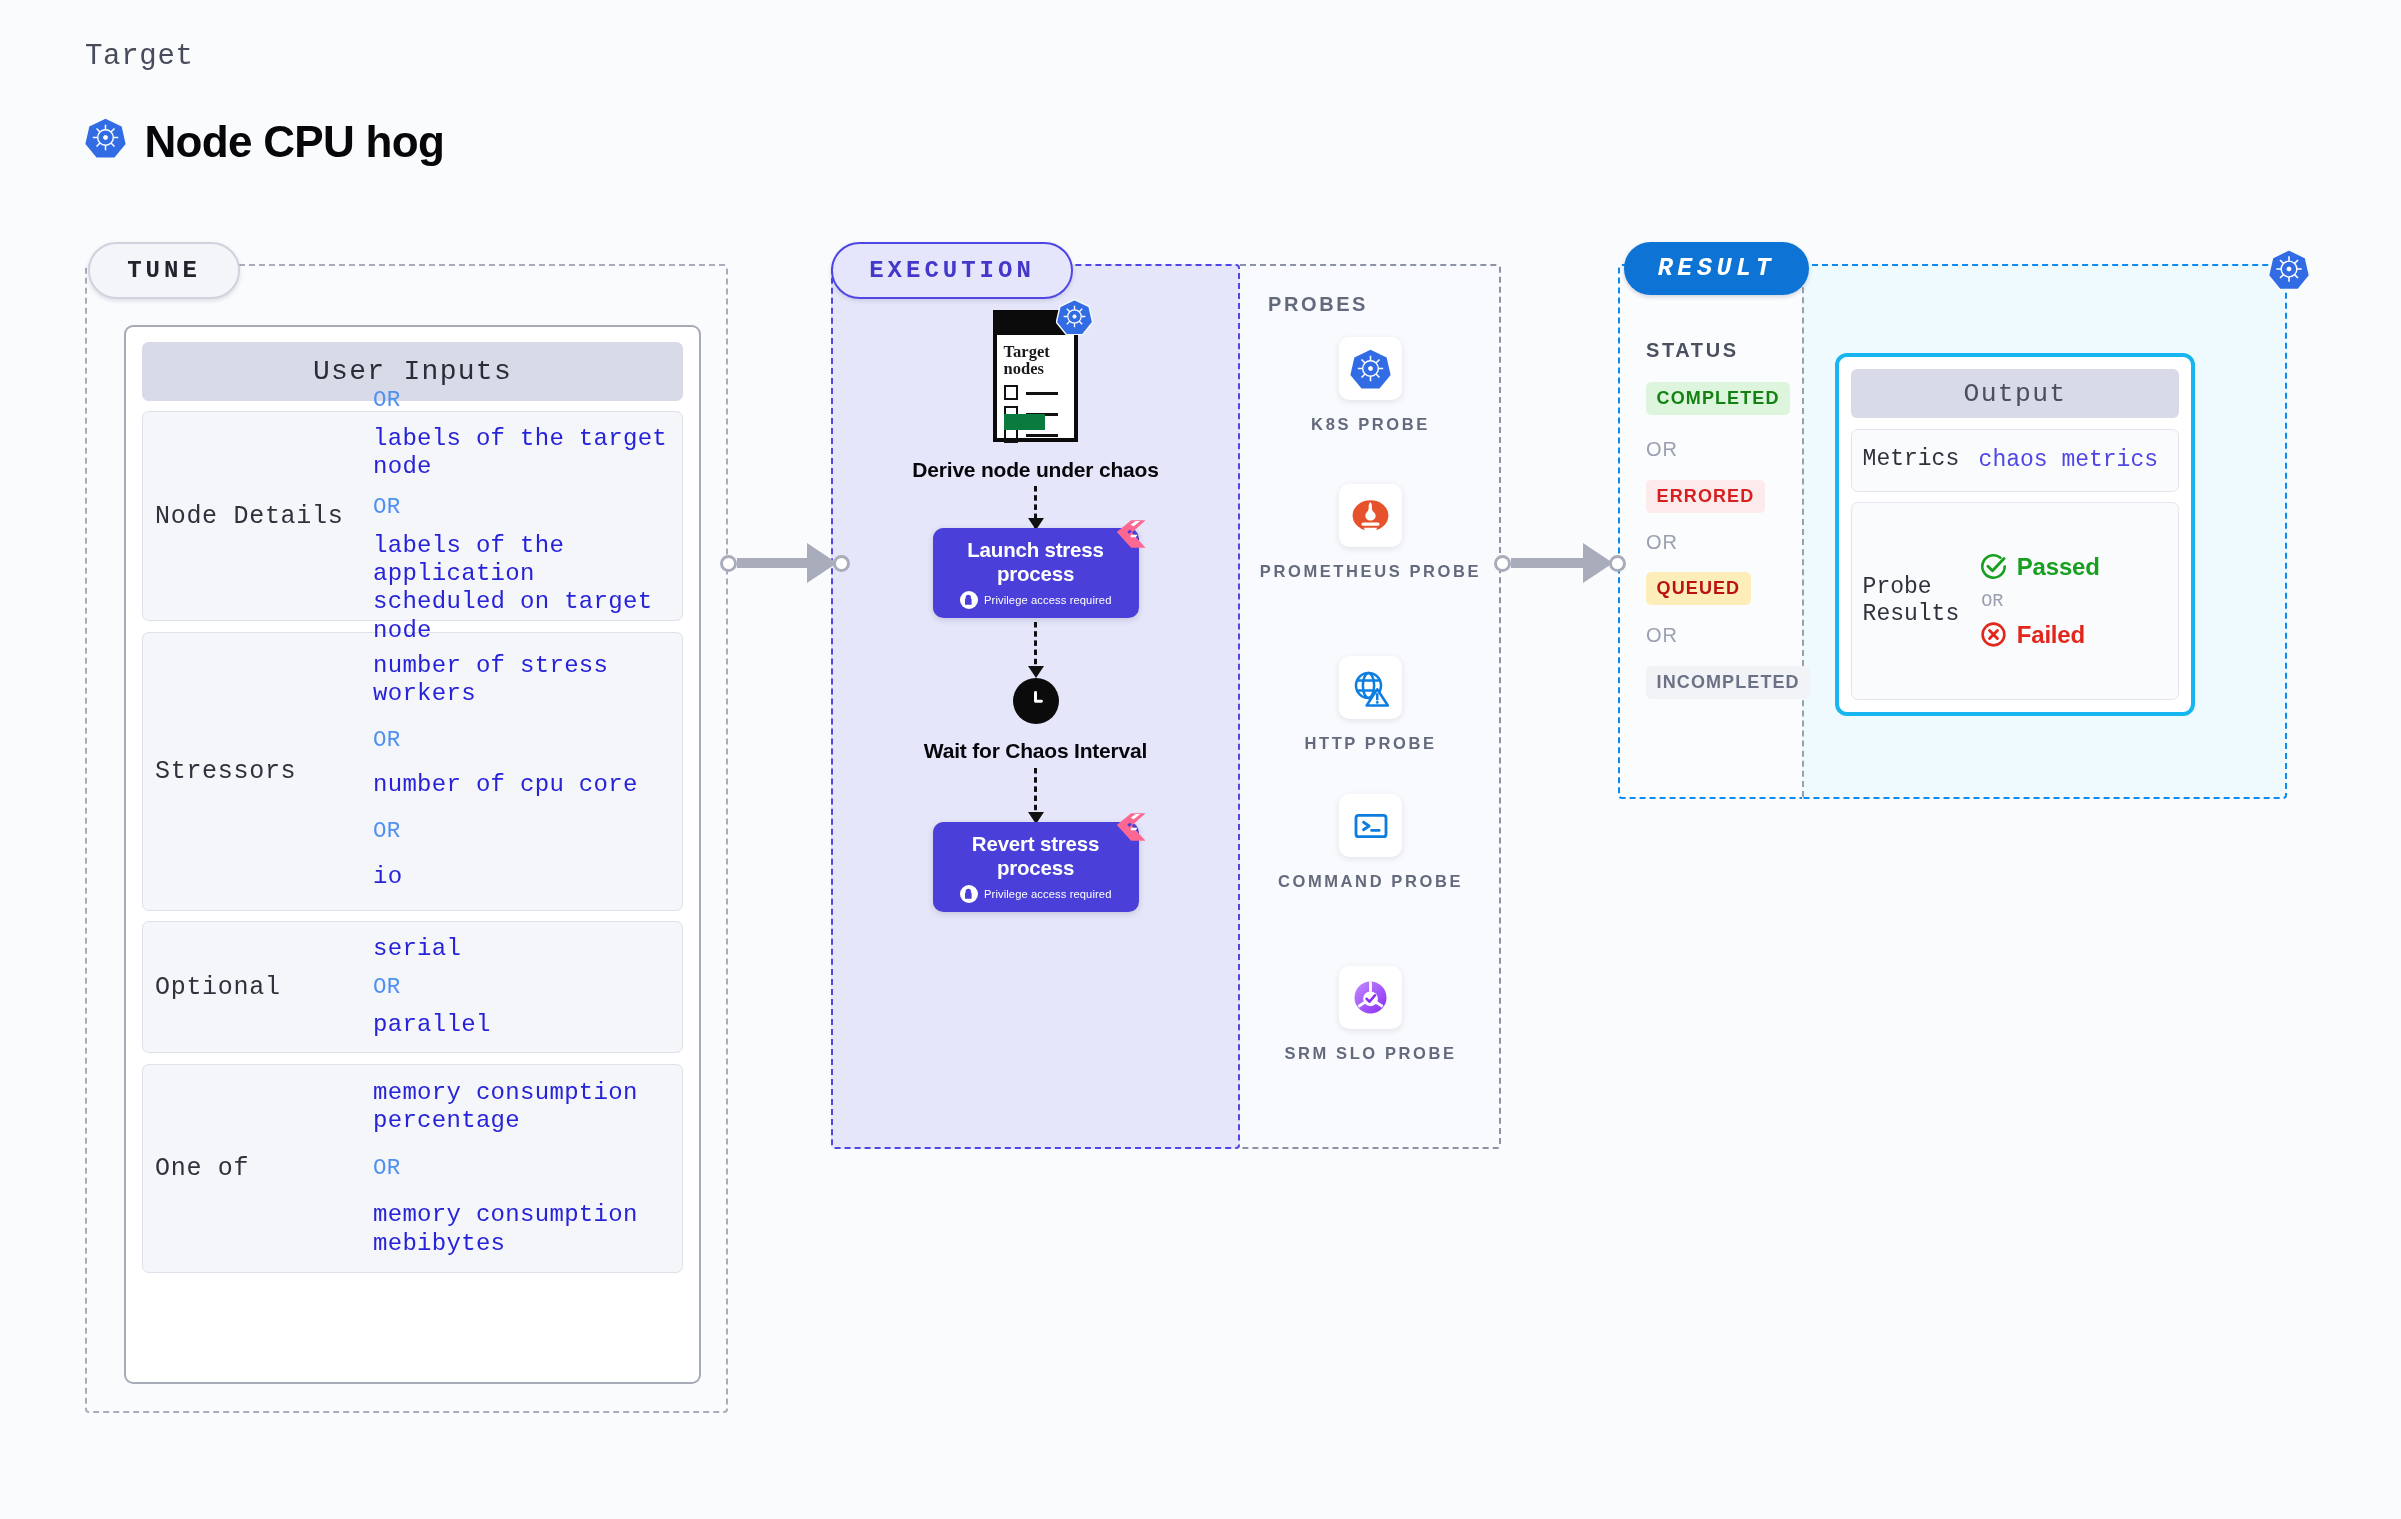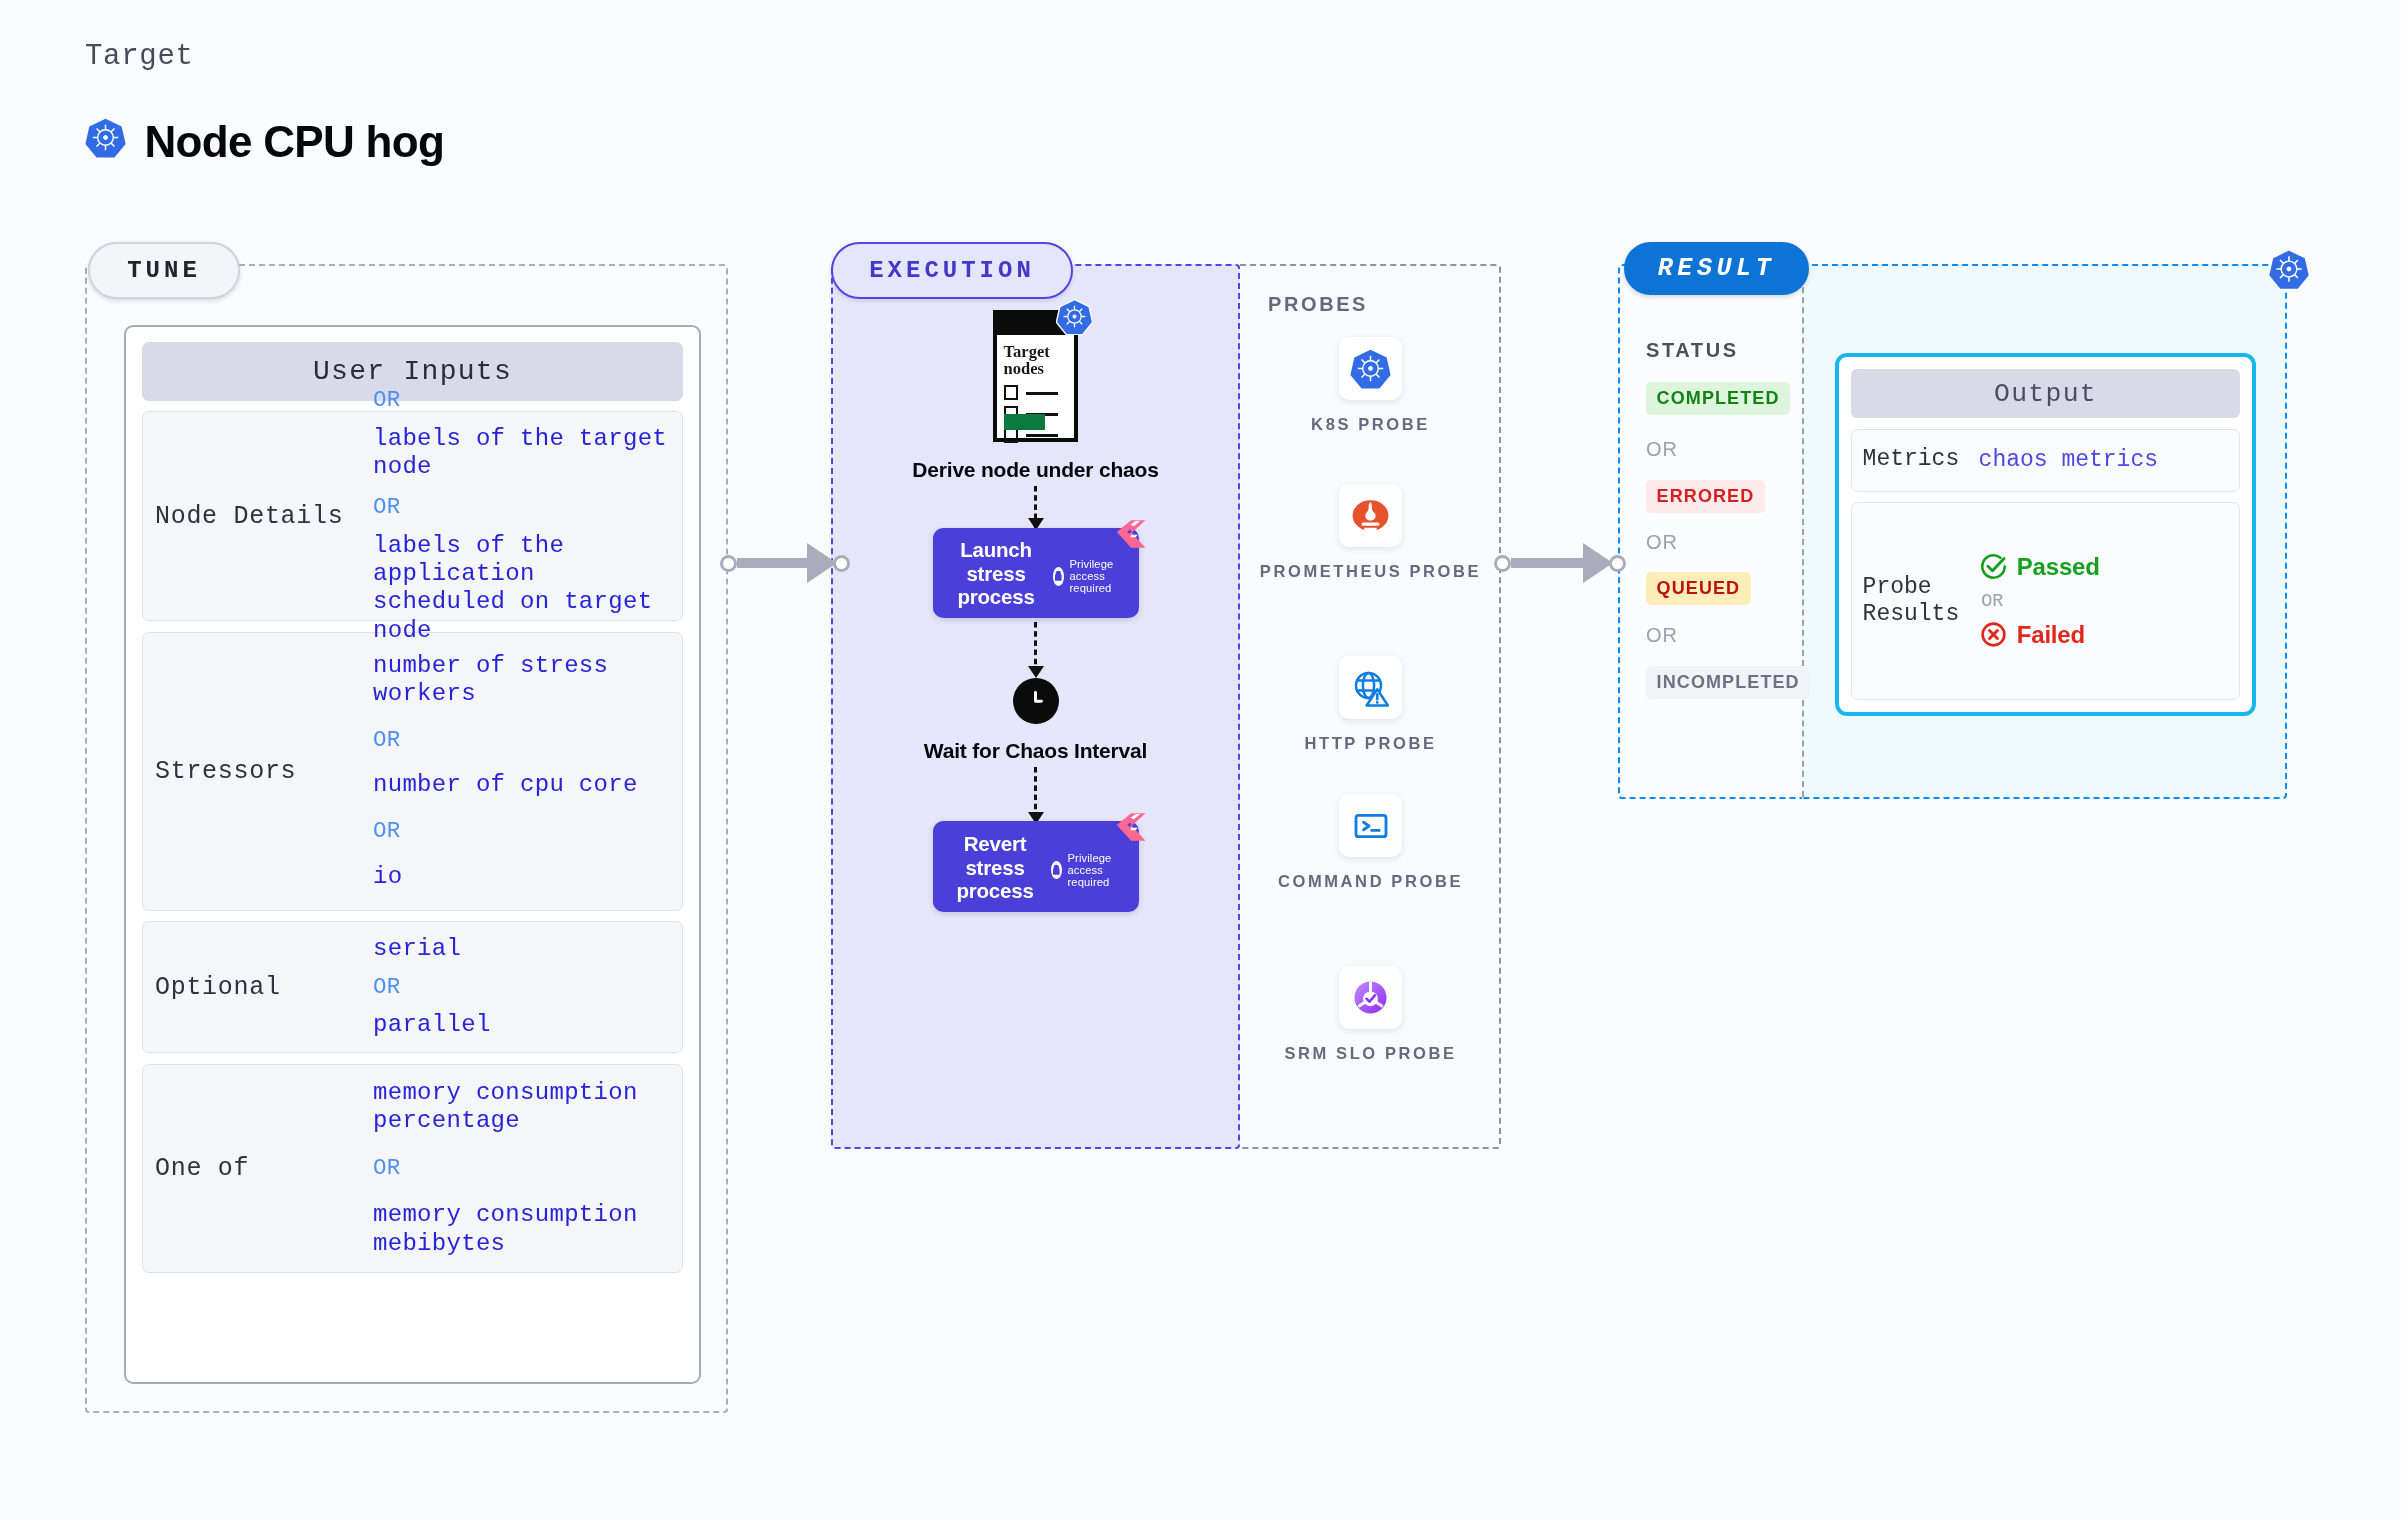--- a/index.html
+++ b/index.html
@@ -146,21 +146,21 @@
     background-size:2.6px 9.2px;background-repeat:repeat-y;
   }
   .dotted-arrow::after{
     content:"";position:absolute;left:-6.6px;bottom:-2.6px;
     border-left:8px solid transparent;border-right:8px solid transparent;
     border-top:12px solid #111;
   }
 
   .purple-node{
     position:relative;width:206px;min-height:69px;background:#4a3fd8;border-radius:10.6px;
-    display:flex;align-items:center;justify-content:center;
+    display:flex;flex-direction:column;align-items:center;justify-content:center;
     padding:10.6px 6.6px 9.2px;box-sizing:border-box;
     box-shadow:0 2px 6px rgba(20,25,60,.16);
   }
   .purple-node .pn-title{
     color:#fff;font-size:20.5px;font-weight:bold;text-align:center;line-height:1.15;letter-spacing:-0.2px;
   }
   .purple-node .pn-sub{
     display:flex;align-items:center;gap:6px;margin-top:5.3px;
   }
   .pn-sub span{color:#fff;font-size:11.2px;letter-spacing:0.1px;}
@@ -202,21 +202,21 @@
     position:absolute;left:1646px;
     display:inline-block;border-radius:5.3px;padding:6px 10.6px;
     font-size:18px;font-weight:bold;letter-spacing:1.1px;
   }
   .status-or{
     position:absolute;left:1646px;font-size:20px;color:#9aa0b0;letter-spacing:1px;
   }
 
   
   #output-card{
-    position:absolute;left:1835px;top:353px;width:421px;height:363px;
+    position:absolute;left:1835px;top:353px;width:360px;height:363px;
     background:#ffffff;border:4px solid #17b6f0;border-radius:12px;
     box-sizing:border-box;padding:12px;
   }
   #output-card-title{
     height:49px;background:#d8dae8;border-radius:6px;
     display:flex;align-items:center;justify-content:center;
     font-family:"Liberation Mono", monospace;
     font-size:26.4px;color:#4a4f5e;letter-spacing:1.3px;
   }
   .out-row{

